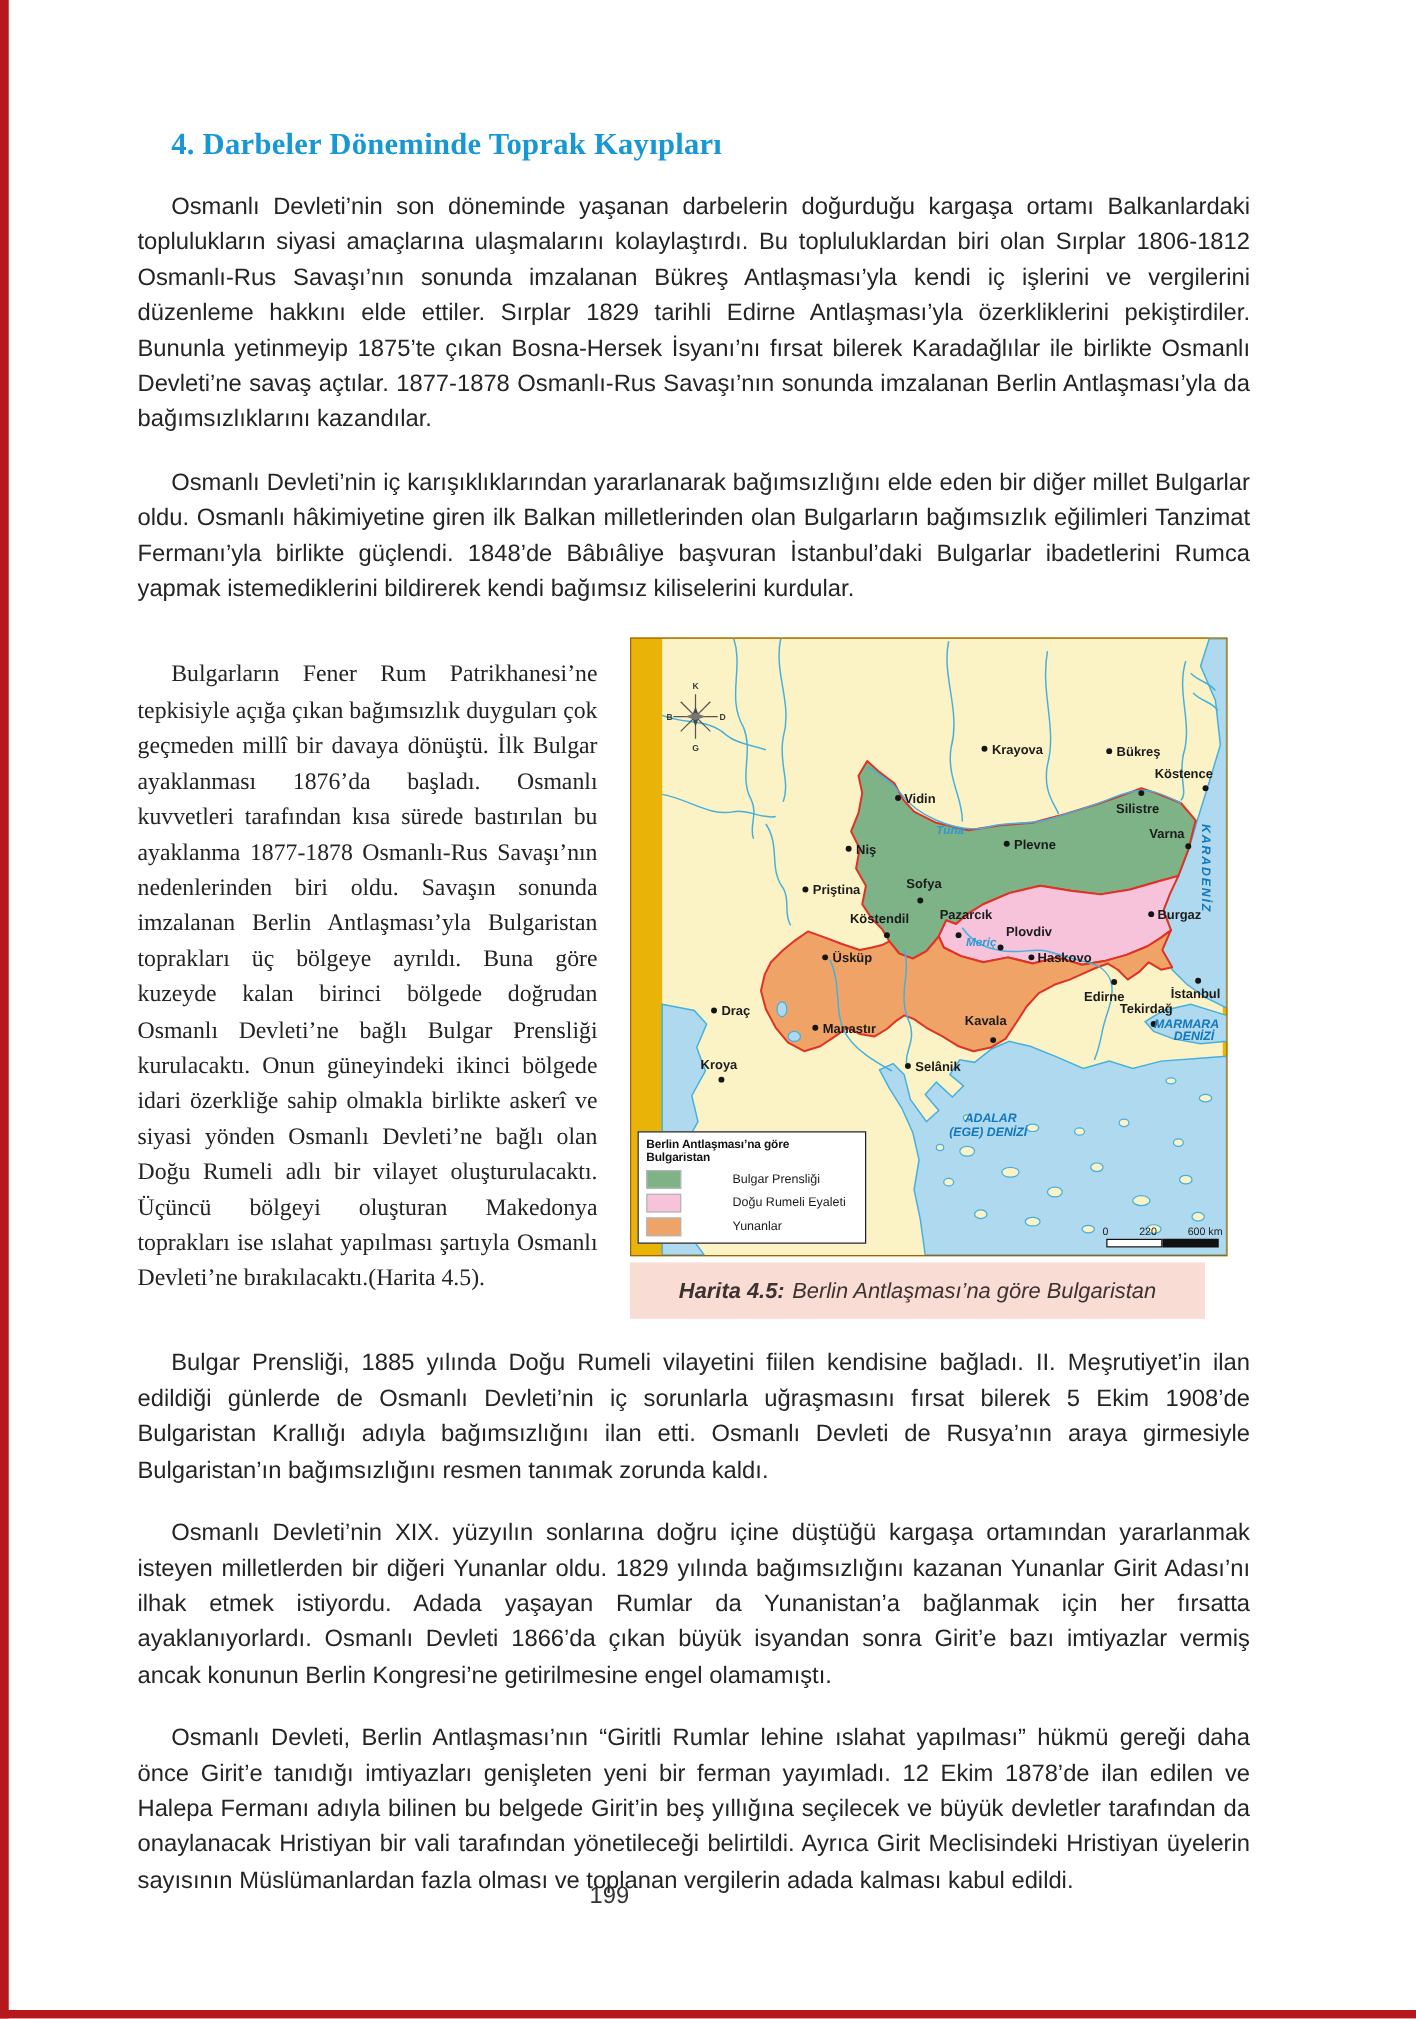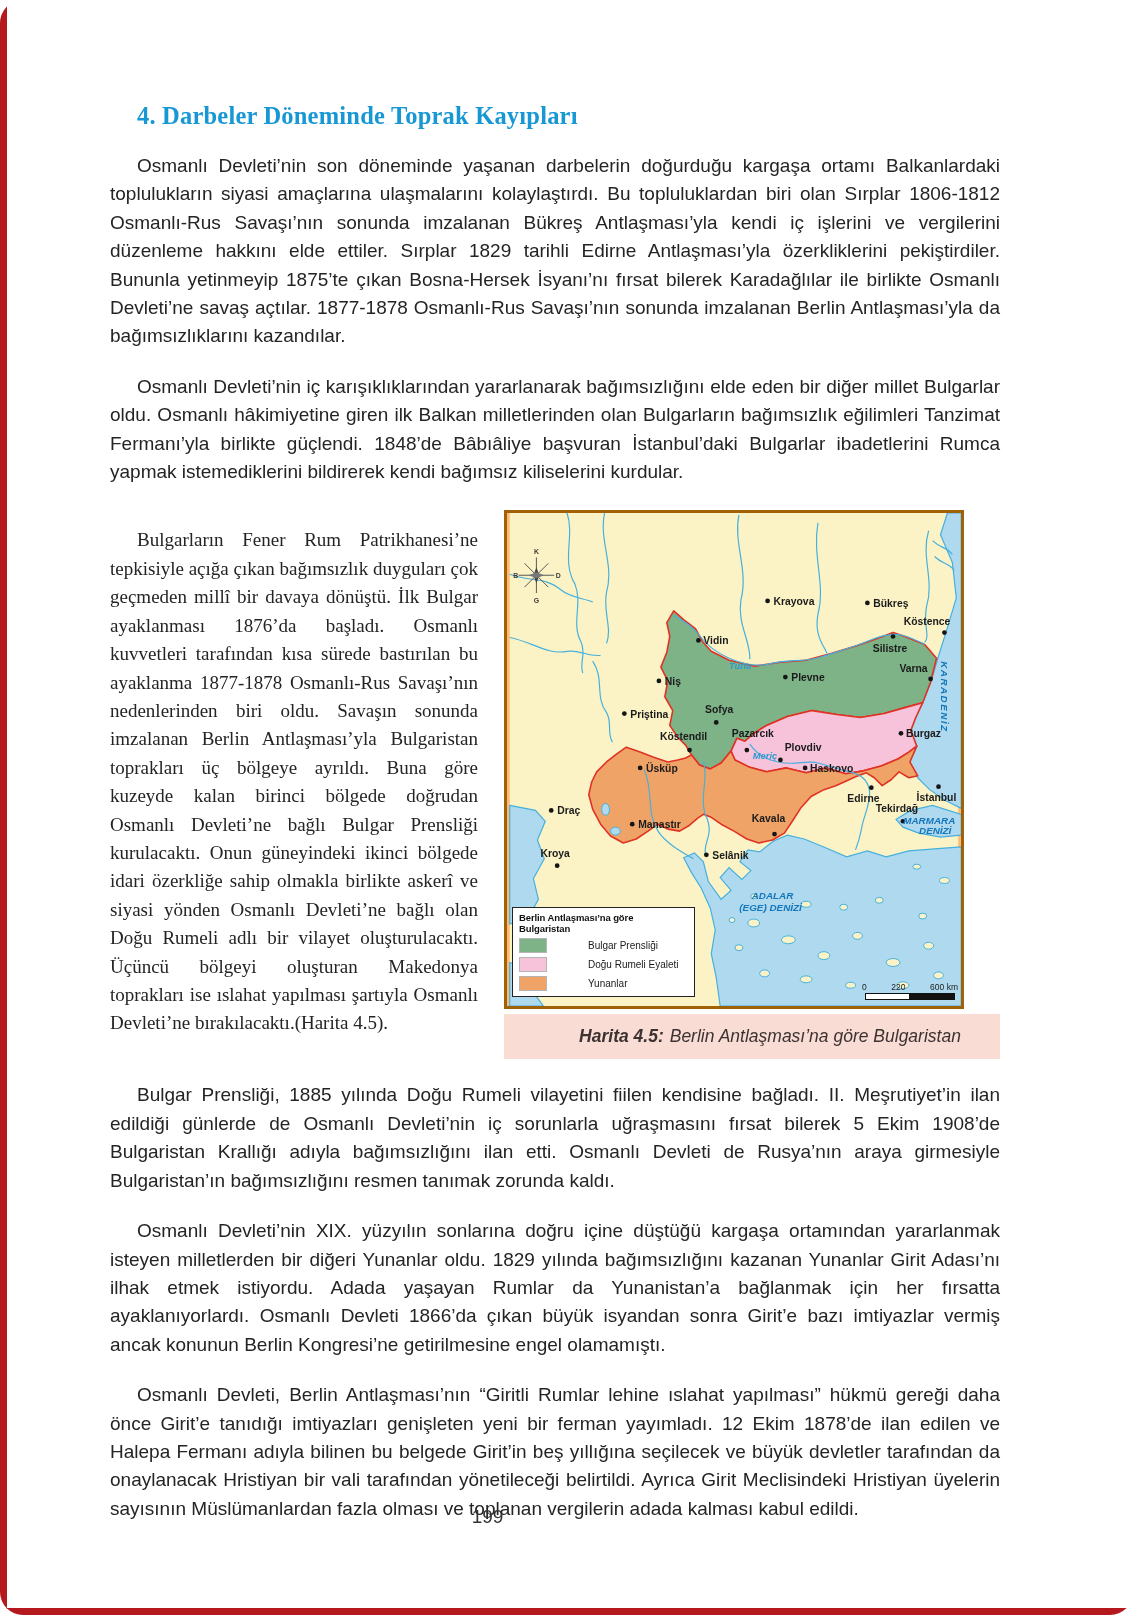--- a/index.html
+++ b/index.html
@@ -1,28 +1,28 @@
 <!DOCTYPE html>
 <html><head>
 <meta charset="utf-8">
 <style>
   html,body{margin:0;padding:0;background:#ffffff;}
   .page{position:relative;width:1133px;height:1615px;background:#ffffff;overflow:hidden;
-        font-family:"Liberation Sans",sans-serif;color:#242424;border-radius:23px;}
+        font-family:"Liberation Sans",sans-serif;color:#242424;}
   .red-edge-left{position:absolute;left:0;top:0;width:7px;height:1615px;background:#b5191d;}
   .red-edge-bottom{position:absolute;left:0;bottom:0;width:1133px;height:7px;background:#b5191d;}
   .content{position:absolute;left:110px;top:102px;width:890px;}
   h1.heading{margin:0 0 0 27px;font-family:"Liberation Serif",serif;font-weight:bold;
              font-size:24.5px;color:#1798d5;letter-spacing:.2px;}
   p.body{margin:22px 0 0 0;font-size:19px;line-height:28.4px;text-align:justify;
          text-indent:27px;color:#242424;}
   .two-col{display:flex;gap:26px;margin-top:18px;align-items:flex-start;}
   .left-col{flex:0 0 368px;margin-top:0;line-height:27.5px;font-family:Liberation Serif, serif;}
   .map-figure{flex:0 0 460px;margin:6px 0 0 0;}
-  .map-box{position:relative;border:3px solid #a16207;width:454px;background:#fdba74;}
+  .map-box{position:relative;border:1px solid #a16207;width:454px;background:#eab308;padding-left:22px;}
   .map-box svg{display:block;width:454px;height:493px;}
   
   .city{font:600 10.5px "Liberation Sans",sans-serif;fill:#1b1b1b;}
   .sea{font:italic 700 10px "Liberation Sans",sans-serif;fill:#1477bb;}
   .river{font:italic 600 9.5px "Liberation Sans",sans-serif;fill:#2f99cf;}
   .compass-letter{font:700 7px "Liberation Sans",sans-serif;fill:#3a3a3a;}
   
   .legend{position:absolute;left:5px;bottom:9px;background:#ffffff;border:1.5px solid #222;
           padding:4px 7px 5px 6px;width:168px;}
   .legend-title{font-size:9.5px;font-weight:bold;color:#111;letter-spacing:-.1px;margin-bottom:3px;}
@@ -31,21 +31,21 @@
   .legend-label{font-size:10px;color:#1b1b1b;}
   
   .scalebar{position:absolute;right:3px;bottom:6px;width:96px;}
   .scale-labels{display:flex;justify-content:space-between;font-size:8.5px;color:#222;margin-bottom:1px;}
   .scale-bar{display:flex;height:7px;width:90px;margin-left:3px;}
   .scale-seg{flex:1 1 50%;height:100%;box-sizing:border-box;}
   .scale-seg.white{background:#fff;border:1px solid #111;}
   .scale-seg.black{background:#111;}
   
   .map-caption{margin-top:5px;width:460px;height:45px;background:#f9dcd4;display:flex;
-               align-items:center;justify-content:center;font-size:17.5px;color:#3c3232;padding-left:36px;}
+               align-items:center;justify-content:center;font-size:17.5px;color:#3c3232;}
   .map-caption .cap-bold{font-weight:bold;font-style:italic;}
   .map-caption .cap-rest{font-style:italic;margin-left:6px;}
   .after-figure{margin-top:12px;}
   .page-number{position:absolute;left:0;top:1506px;width:975px;text-align:center;
                font-size:19px;color:#333;}
 </style>
 </head>
 <body>
 
 <div class="page">

